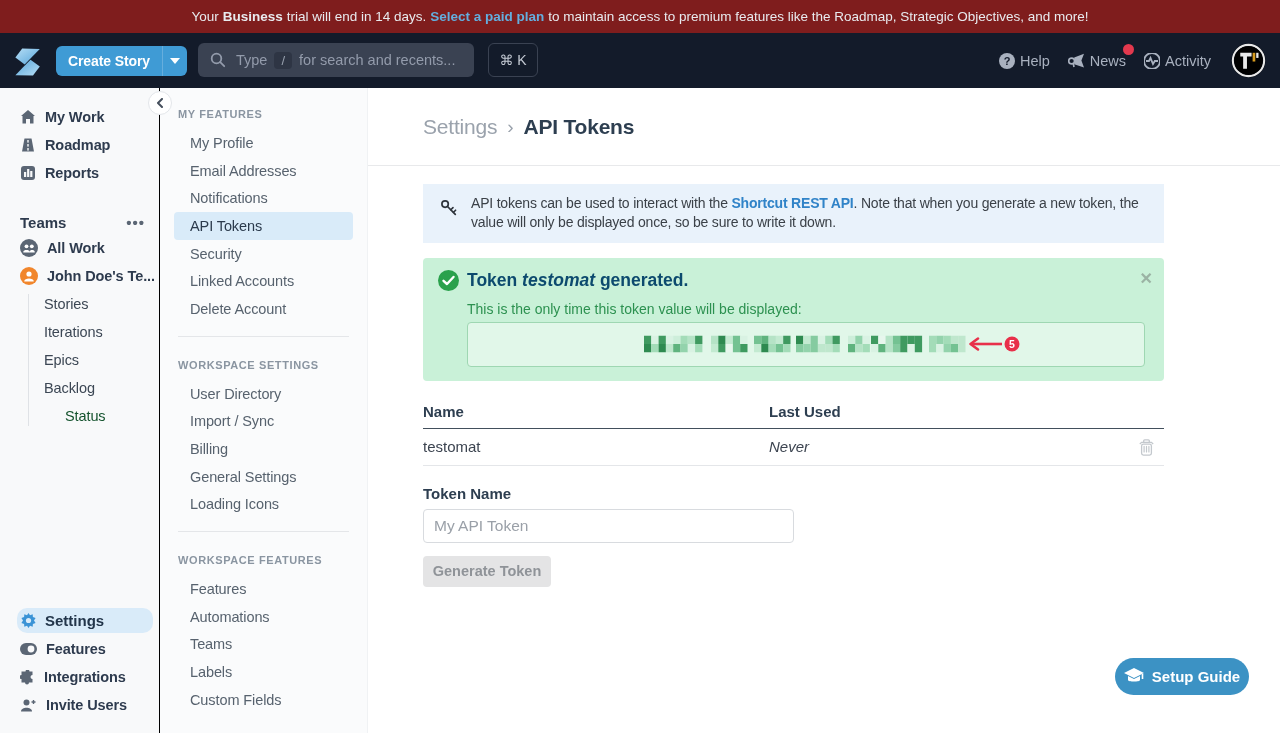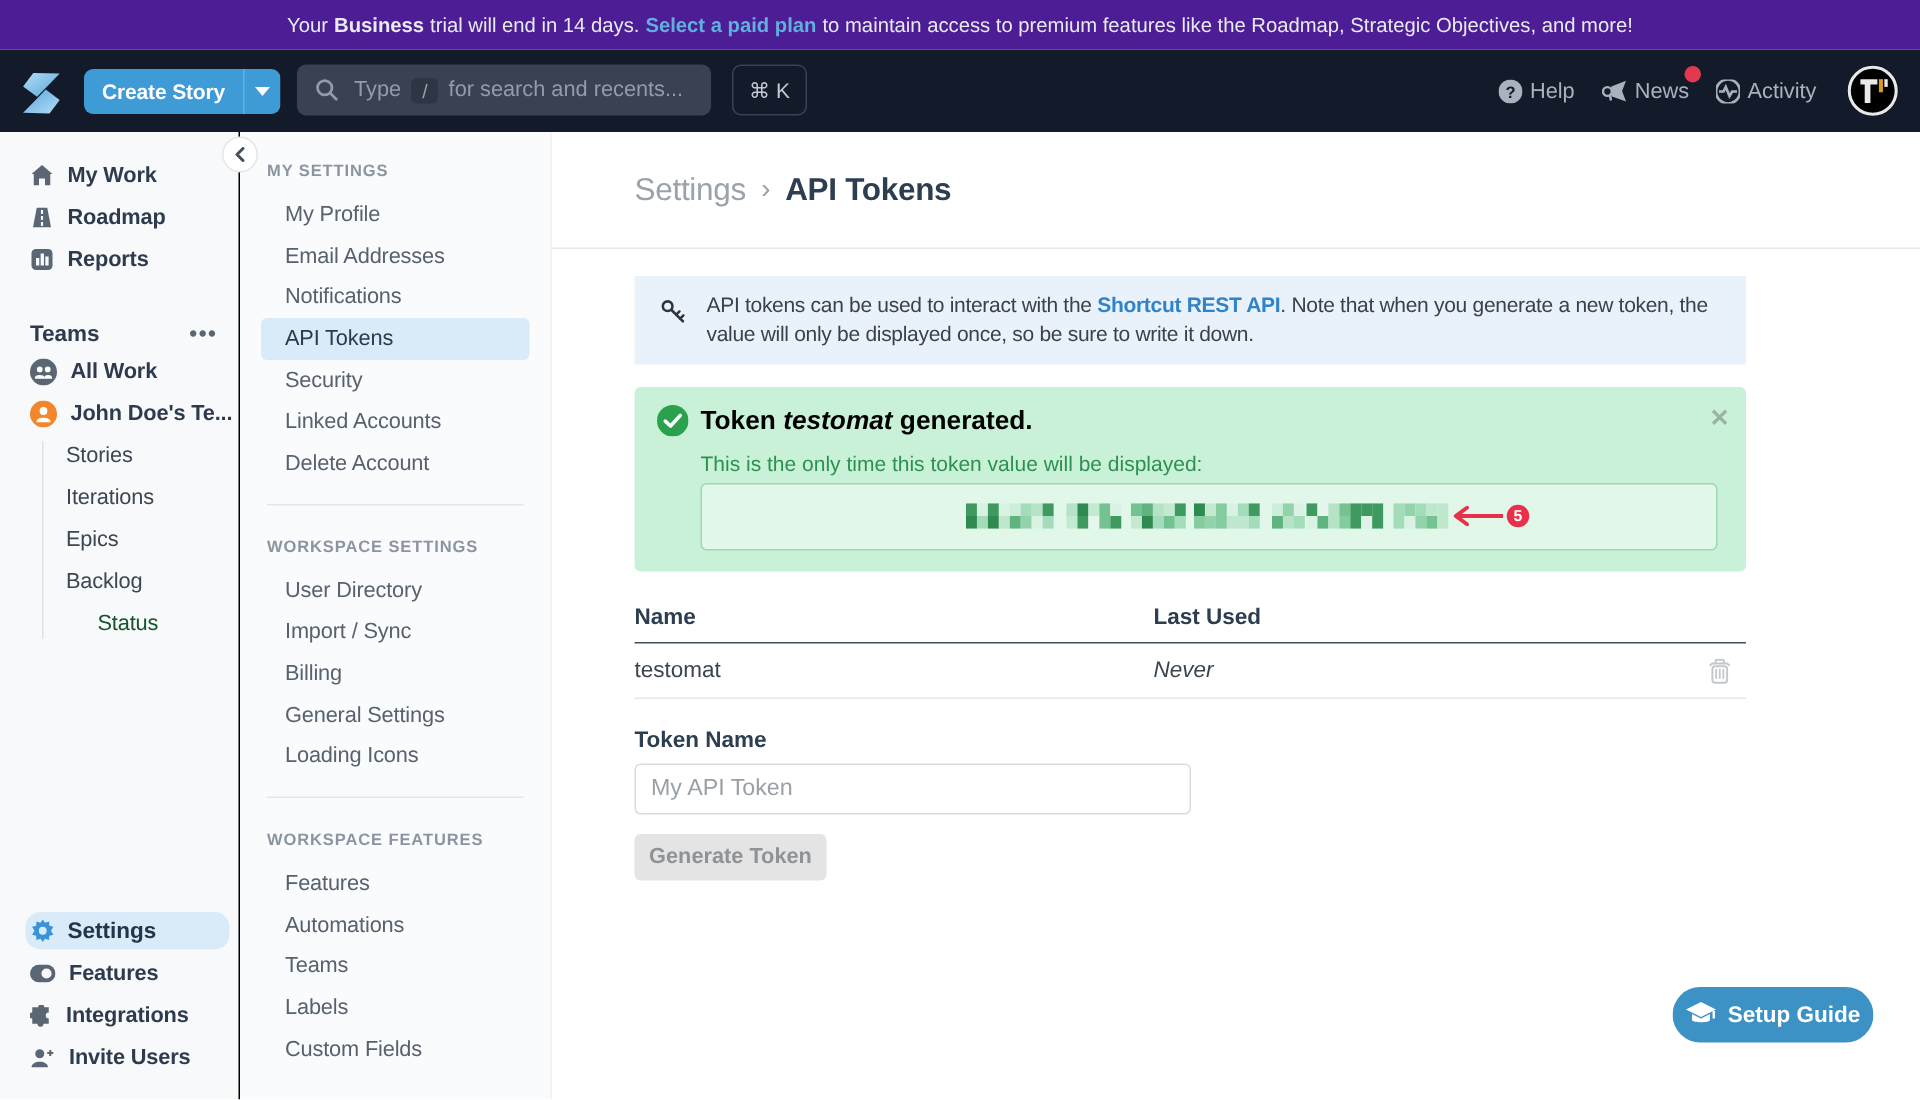--- a/index.html
+++ b/index.html
@@ -1,17 +1,17 @@
 <!DOCTYPE html>
 <html><head>
 <meta charset="utf-8">
 <style>
 * { margin:0; padding:0; box-sizing:border-box; }
 html,body { width:1280px; height:733px; overflow:hidden; font-family:"Liberation Sans", sans-serif; background:#fff; }
-.banner { height:33px; background:#4c1d95; color:#e8eaee; font-size:13.5px; display:flex; align-items:center; justify-content:center; white-space:nowrap; }
+.banner { height:33px; background:#7f1d1d; color:#e8eaee; font-size:13.5px; display:flex; align-items:center; justify-content:center; white-space:nowrap; }
 .banner b { font-weight:700; margin:0 4px; }
 .banner .lnk { color:#64aede; font-weight:700; margin:0 4px; }
 .header { height:55px; background:#131b2a; display:flex; align-items:center; position:relative; }
 .logo { margin-left:7px; width:44px; height:42px; }
 .create-wrap { margin-left:5px; display:flex; height:30px; border-radius:6px; overflow:hidden; margin-top:1px; }
 .create-main { background:#3f9bd5; color:#fff; font-size:14px; font-weight:700; display:flex; align-items:center; padding:0 12px; letter-spacing:-0.1px; }
 .create-caret { background:#3f9bd5; border-left:1px solid #66aedd; width:25px; display:flex; align-items:center; justify-content:center; }
 .create-caret svg { display:block; }
 .search { position:absolute; left:198px; top:10px; width:276px; height:34px; background:#3a4252; border-radius:6px; display:flex; align-items:center; color:#939bab; font-size:14.5px; }
 .search .mag { margin:0 10px 0 12px; }
@@ -35,21 +35,21 @@
 .crumbhead { height:78px; border-bottom:1px solid #e8e9eb; display:flex; align-items:center; padding-left:55px; font-size:21px; letter-spacing:-0.2px; }
 .crumbhead .grey { color:#9aa2ac; }
 .crumbhead .sep { color:#9aa2ac; margin:0 10px; font-size:19px; }
 .crumbhead .dark { color:#2d3e50; font-weight:700; }
 .content { padding:18px 116px 0 55px; }
 .infobox { background:#e9f2fb; border-radius:0; padding:10px 18px 10px 48px; position:relative; font-size:14px; color:#3b4148; line-height:1.38; letter-spacing:-0.2px; }
 .infobox .keyicon { position:absolute; left:17px; top:15px; }
 .infobox a { color:#3083c8; font-weight:600; text-decoration:none; }
 .greenbox { margin-top:15px; background:#c9f1d8; border-radius:4px; padding:12px 19px 14px 15px; position:relative; }
 .greenbox .close { position:absolute; right:11px; top:11px; color:#9bb3a4; font-size:16px; font-weight:700; }
-.gtitle { display:flex; align-items:center; gap:8px; color:#000000; font-size:17.5px; font-weight:700;text-align:right; }
+.gtitle { display:flex; align-items:center; gap:8px; color:#0c4a6e; font-size:17.5px; font-weight:700;text-align:right; }
 .gtitle em { font-style:italic; }
 .gsub { margin:10px 0 5px 29px; color:#2c9150; font-size:14px; }
 .tokenbox { margin-left:29px; height:45px; background:rgba(255,255,255,0.45); border:1px solid #9ed7b2; border-radius:4px; position:relative; }
 .mosaic { position:absolute; left:50%; top:50%; transform:translate(-50%,-50%); display:block; }
 .annot { position:absolute; left:500px; top:50%; }
 .table { margin-top:22px; }
 .thead { display:flex; font-size:15px; font-weight:700; color:#2d3e50; padding-bottom:8px; border-bottom:1px solid #424f5c; }
 .thead .c1 { width:346px; }
 .trow { display:flex; align-items:center; height:37px; border-bottom:1px solid #e4e6e9; font-size:15px; color:#3c4450; position:relative; }
 .trow .c1 { width:346px; }
@@ -200,21 +200,21 @@
           </svg>
         Invite Users</div>
     </div>
   </nav>
   <nav class="sb2">
     <div class="collapse">
         <svg width="8" height="10" viewBox="0 0 8 10">
           <path d="M6 1 L2 5 L6 9" fill="none" stroke="#454f5c" stroke-width="2" stroke-linecap="round" stroke-linejoin="round"></path>
         </svg>
       </div>
-    <div class="ghead" style="margin-top:20px !important;">MY SETTINGS</div>
+    <div class="ghead" style="margin-top:20px !important;">MY FEATURES</div>
     <div class="nitem" style="margin-top:9px;">My Profile</div>
     <div class="nitem">Email Addresses</div>
     <div class="nitem">Notifications</div>
     <div class="nitem active">API Tokens</div>
     <div class="nitem">Security</div>
     <div class="nitem">Linked Accounts</div>
     <div class="nitem">Delete Account</div>
     <div class="divider"></div>
     <div class="ghead">WORKSPACE SETTINGS</div>
     <div class="nitem" style="margin-top:9px;">User Directory</div>

